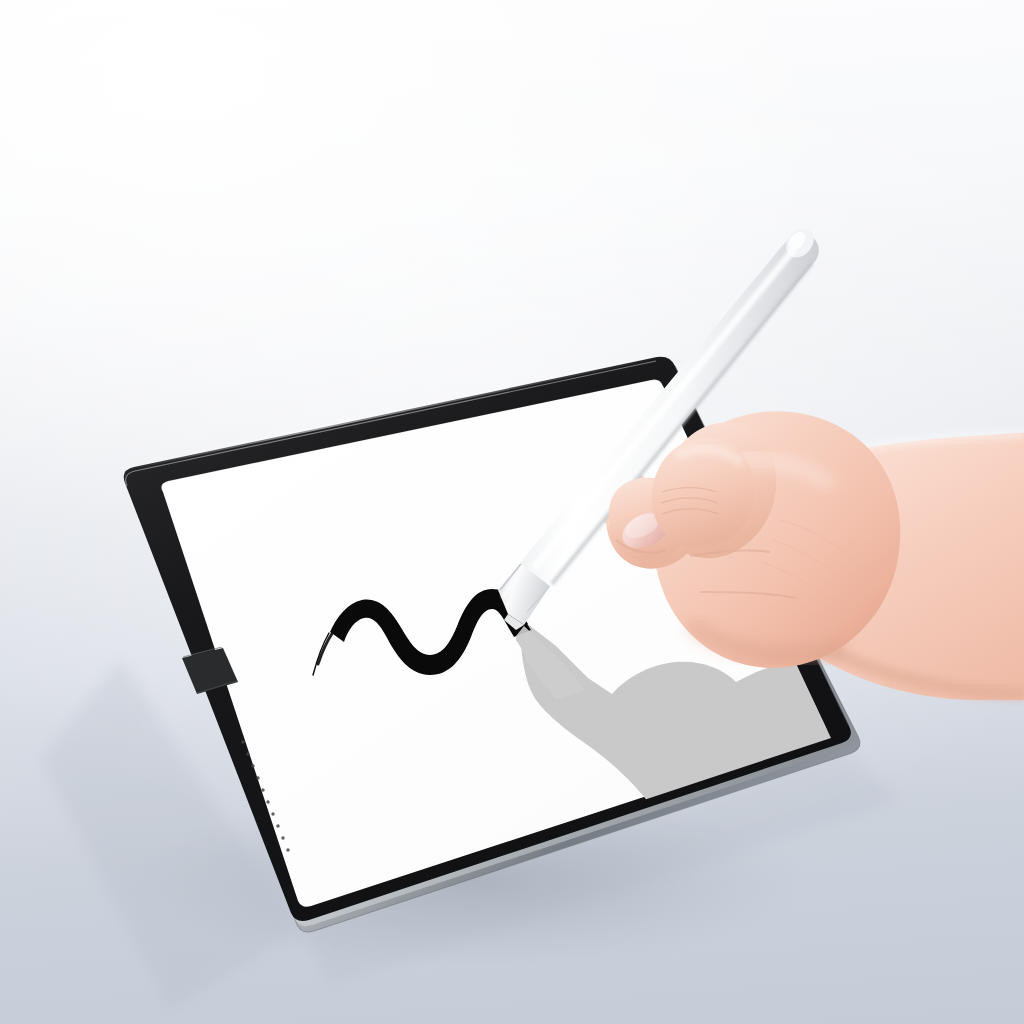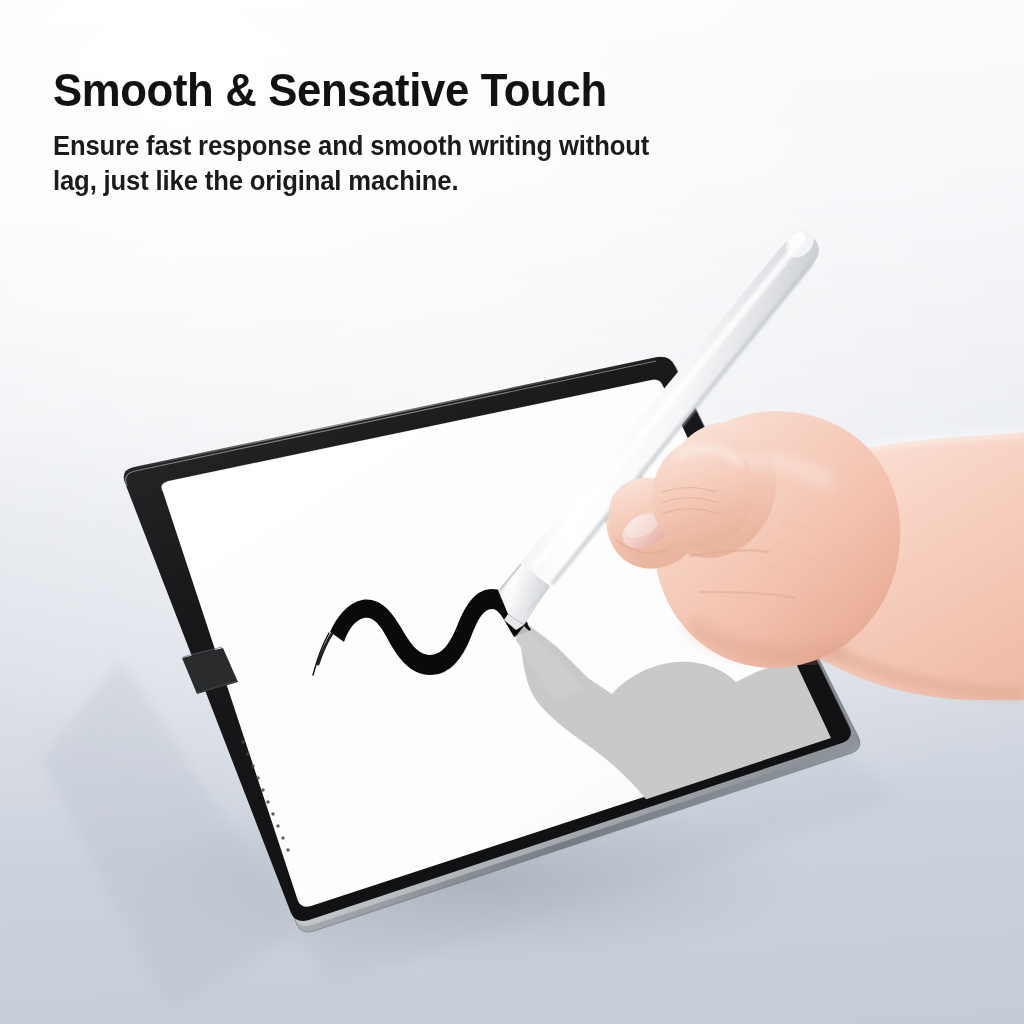--- a/index.html
+++ b/index.html
@@ -39,27 +39,20 @@
   svg.scene-svg{position:absolute;left:0;top:0;width:1024px;height:1024px;}
 </style>
 </head>
 <body>
 
 <div id="stage">
 
   <div class="bg"></div>
   <div class="bg-vign"></div>
 
-  <div class="copy">
-    <div class="headline">Smooth &amp; Sensative Touch</div>
-    <div class="subhead">
-      <span class="l1">Ensure fast response and smooth writing without</span>
-      <span class="l2">lag, just like the original machine.</span>
-    </div>
-  </div>
 
   <div class="scene">
   <svg class="scene-svg" viewBox="0 0 1024 1024" xmlns="http://www.w3.org/2000/svg">
     <defs>
 
       <linearGradient id="edgeGrad" x1="0" y1="0" x2="1" y2="1">
         <stop offset="0" stop-color="#c9ced5"></stop>
         <stop offset=".22" stop-color="#8c9299"></stop>
         <stop offset=".48" stop-color="#e4e8ed"></stop>
         <stop offset=".72" stop-color="#767c83"></stop>

